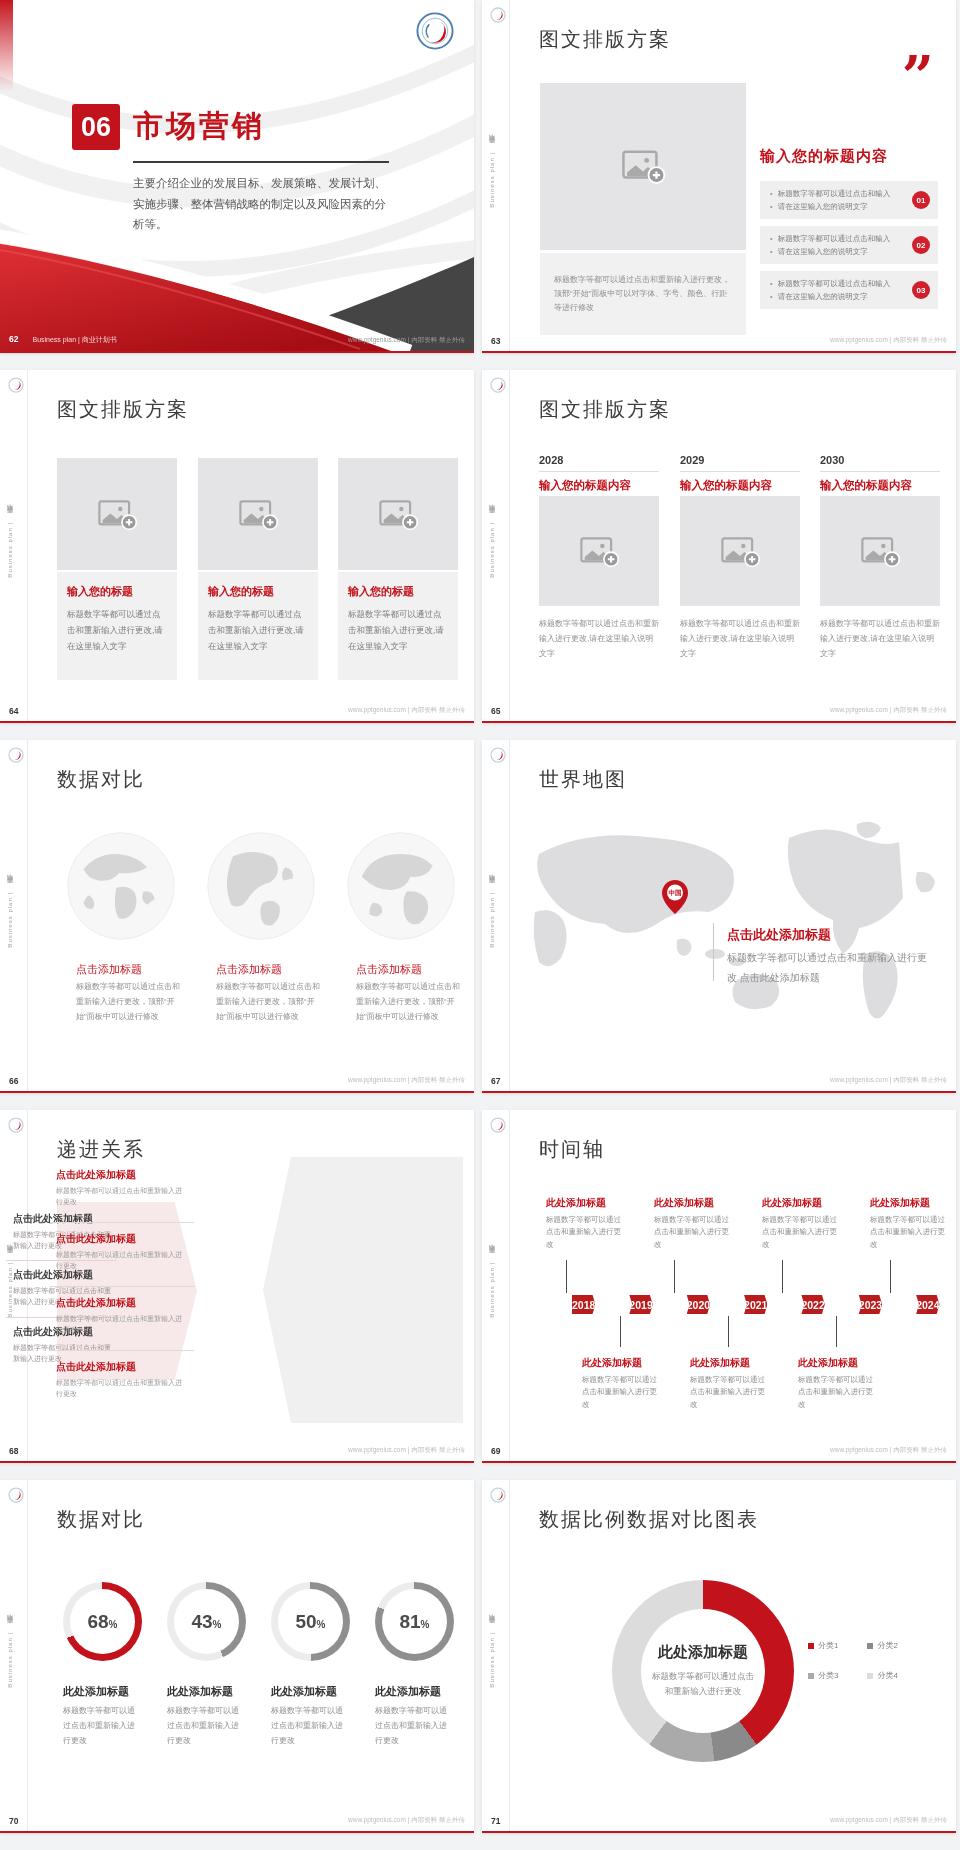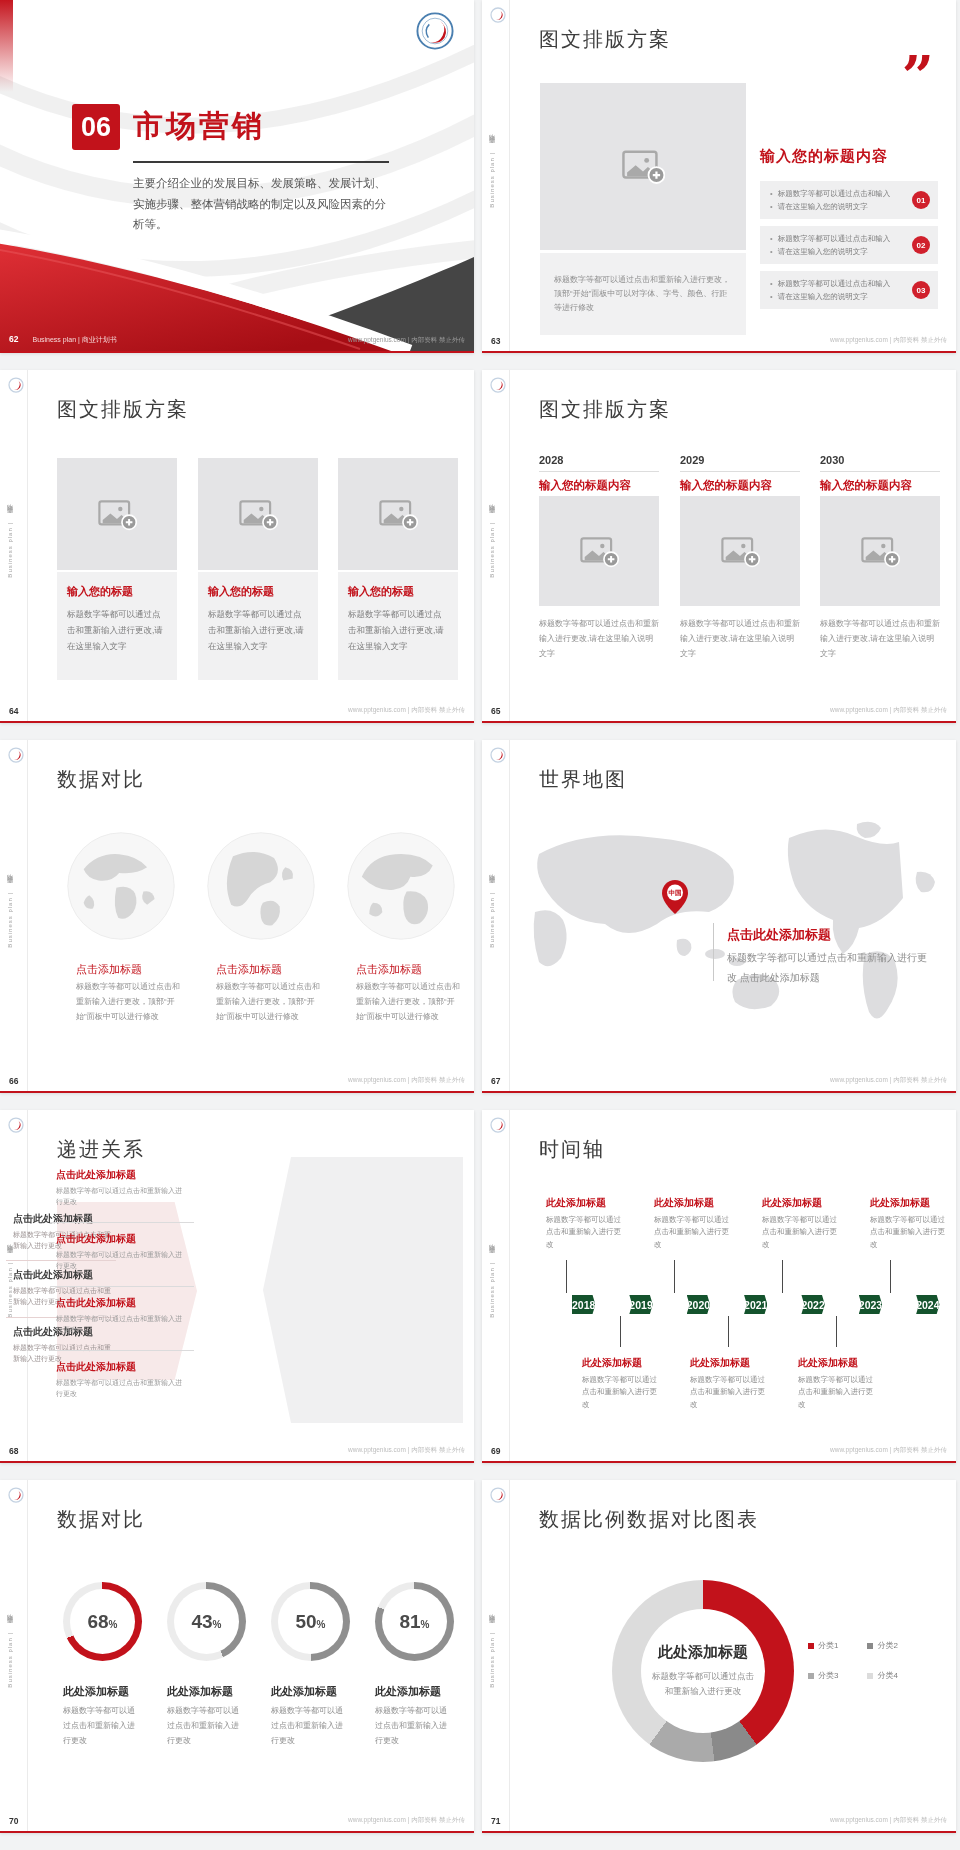--- a/index.html
+++ b/index.html
@@ -89,21 +89,21 @@
   .n68{font-size:22px;font-weight:bold;color:#c2121b;letter-spacing:1px;z-index:1;}
   .l68{font-size:12px;font-weight:bold;color:#c2121b;margin-top:7px;z-index:1;}
   .panelR{position:absolute;left:263px;top:47px;width:200px;height:266px;background:#f0f0f1;
           clip-path:polygon(14% 0,100% 0,100% 100%,14% 100%,0 50%);}
   .pRi{position:absolute;left:56px;width:132px;}
   .pRi .t{font-size:10px;font-weight:bold;color:#c2121b;margin-bottom:3px;}
   .pRi .b{font-size:7px;color:#9b9b9b;line-height:1.6;}
   .pR-div{position:absolute;left:50px;width:144px;height:1px;background:#dbdbdc;}
   
   .tl69{position:absolute;left:58px;top:185px;width:378px;height:19px;display:flex;gap:2px;}
-  .tseg{flex:1;background:#14532d;color:#fff;font-size:10.5px;font-weight:bold;
+  .tseg{flex:1;background:#b91c1c;color:#fff;font-size:10.5px;font-weight:bold;
         display:flex;align-items:center;justify-content:center;
         clip-path:polygon(0 0,88% 0,100% 50%,88% 100%,0 100%,12% 50%);margin-left:32px;}
   .tseg:first-child{clip-path:polygon(0 0,88% 0,100% 50%,88% 100%,0 100%);}
   .g69{position:absolute;width:80px;}
   .g69 .t{font-size:10px;font-weight:bold;color:#c2121b;margin-bottom:4px;}
   .g69 .b{font-size:7.5px;color:#8e8e8e;line-height:1.65;}
   .conn{position:absolute;width:1px;background:#4a4a4a;}
   
   .ring{position:absolute;top:102px;width:79px;height:79px;border-radius:50%;
         background:conic-gradient(var(--c) var(--p),#ececec 0);}

